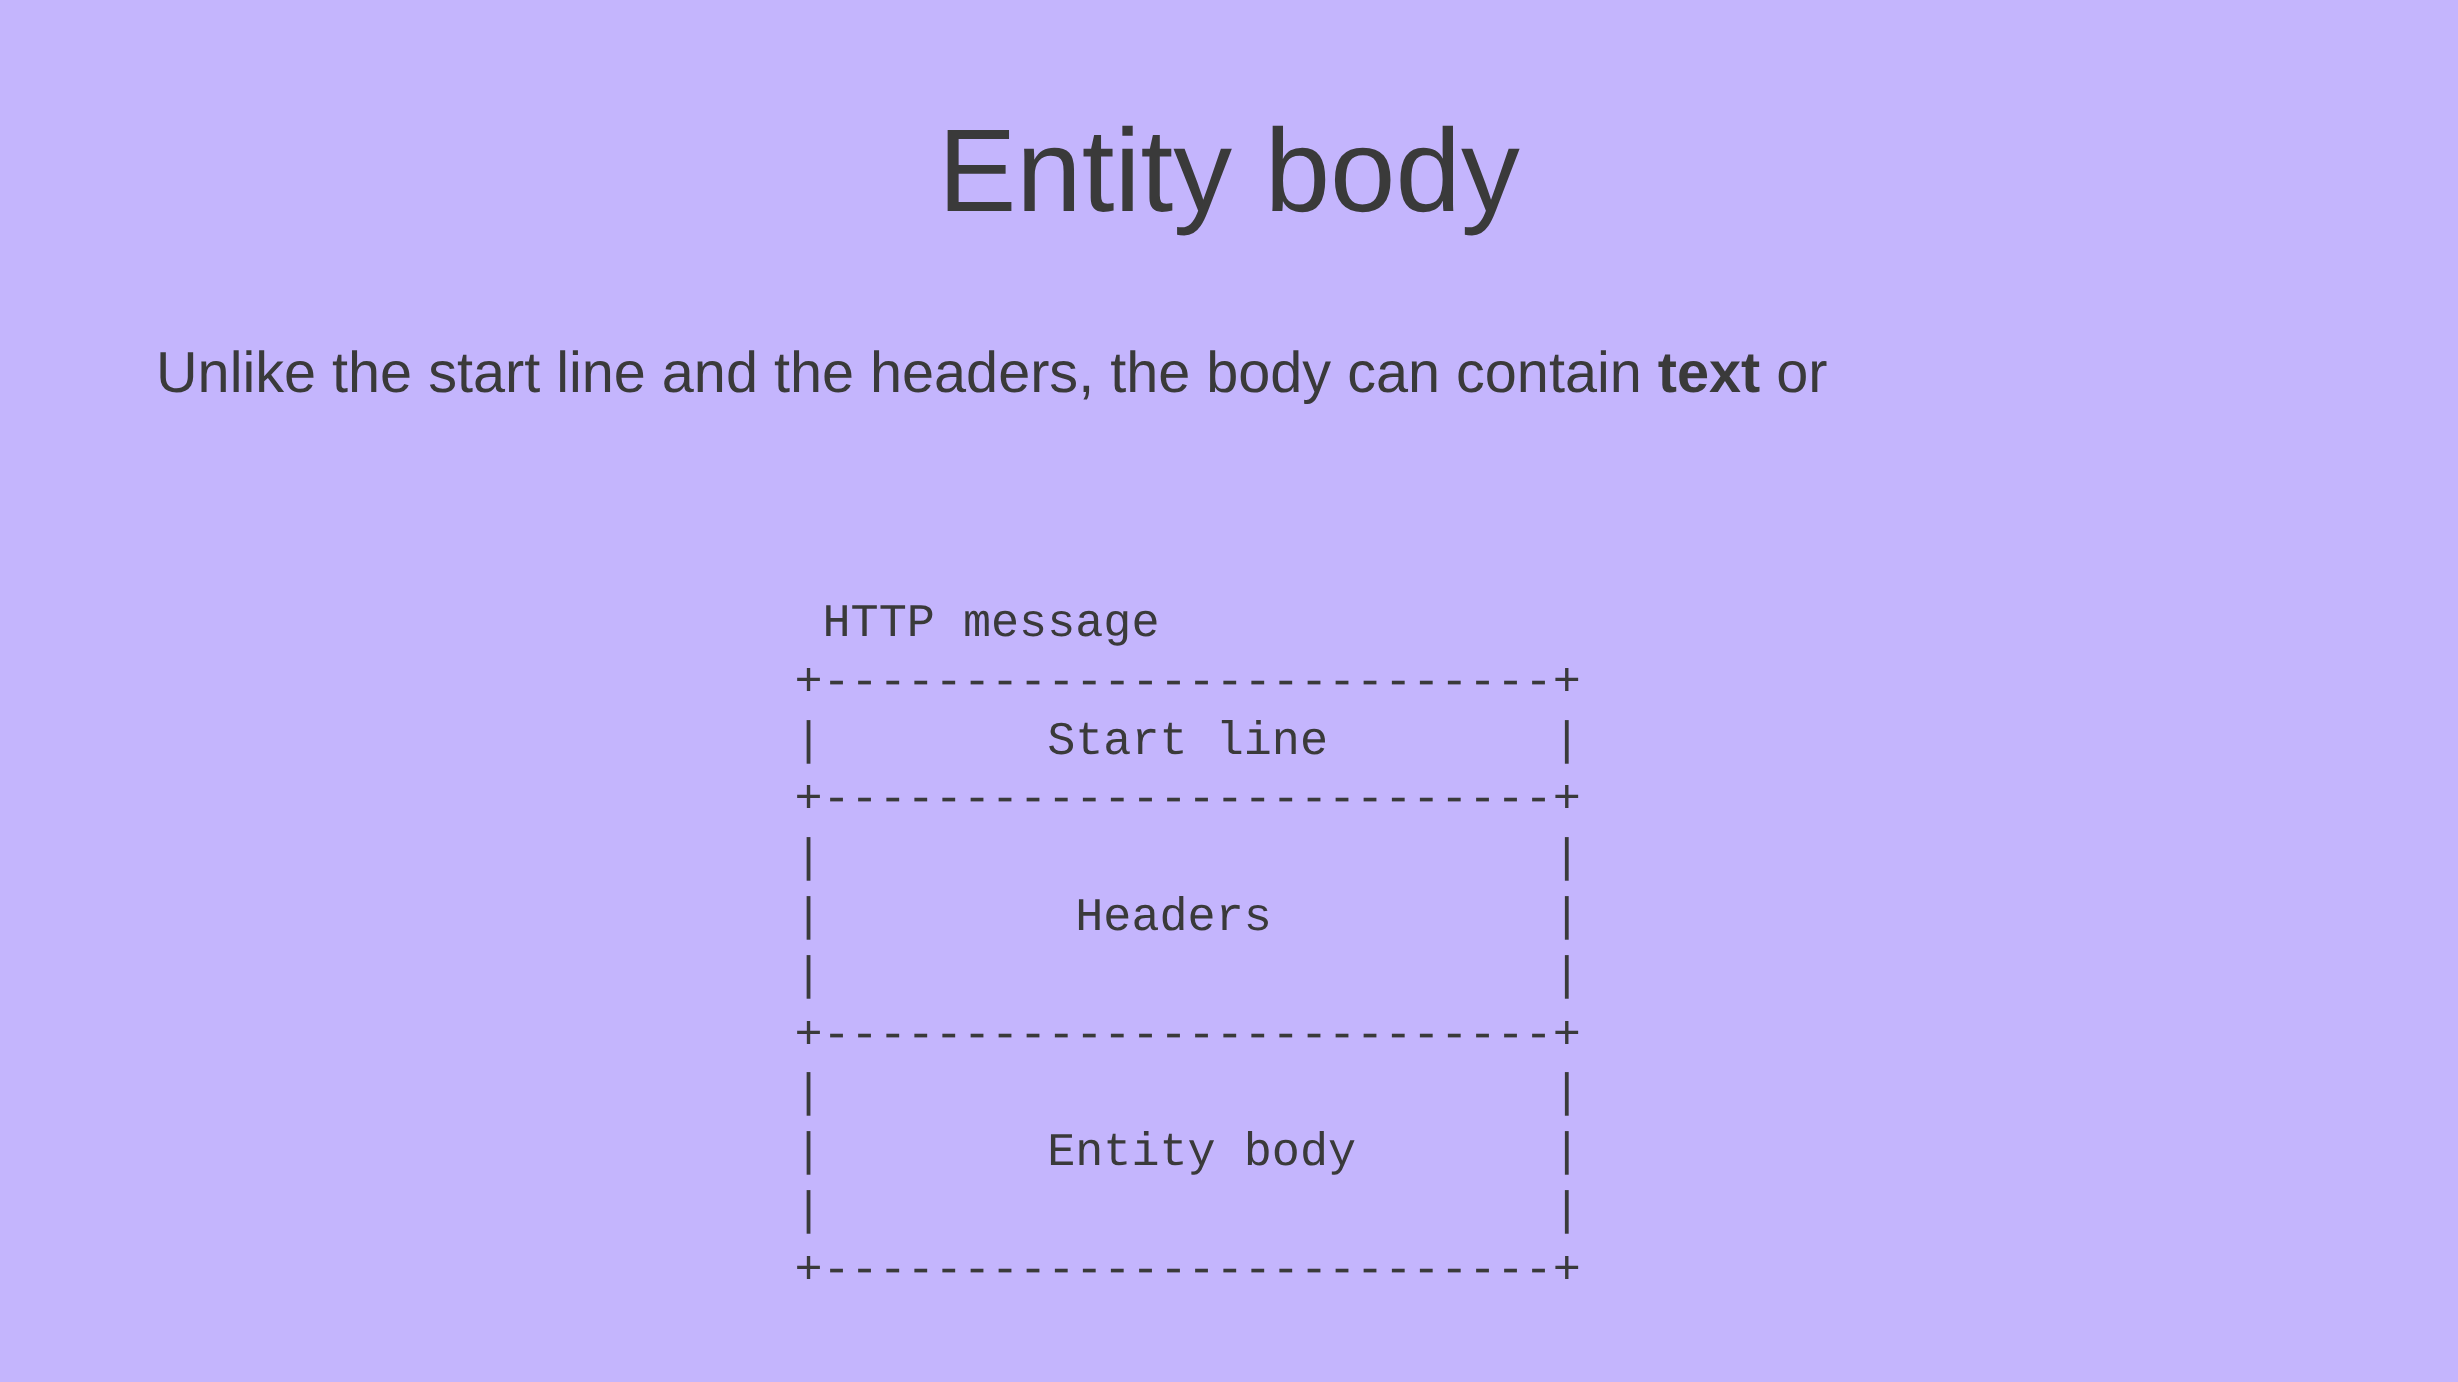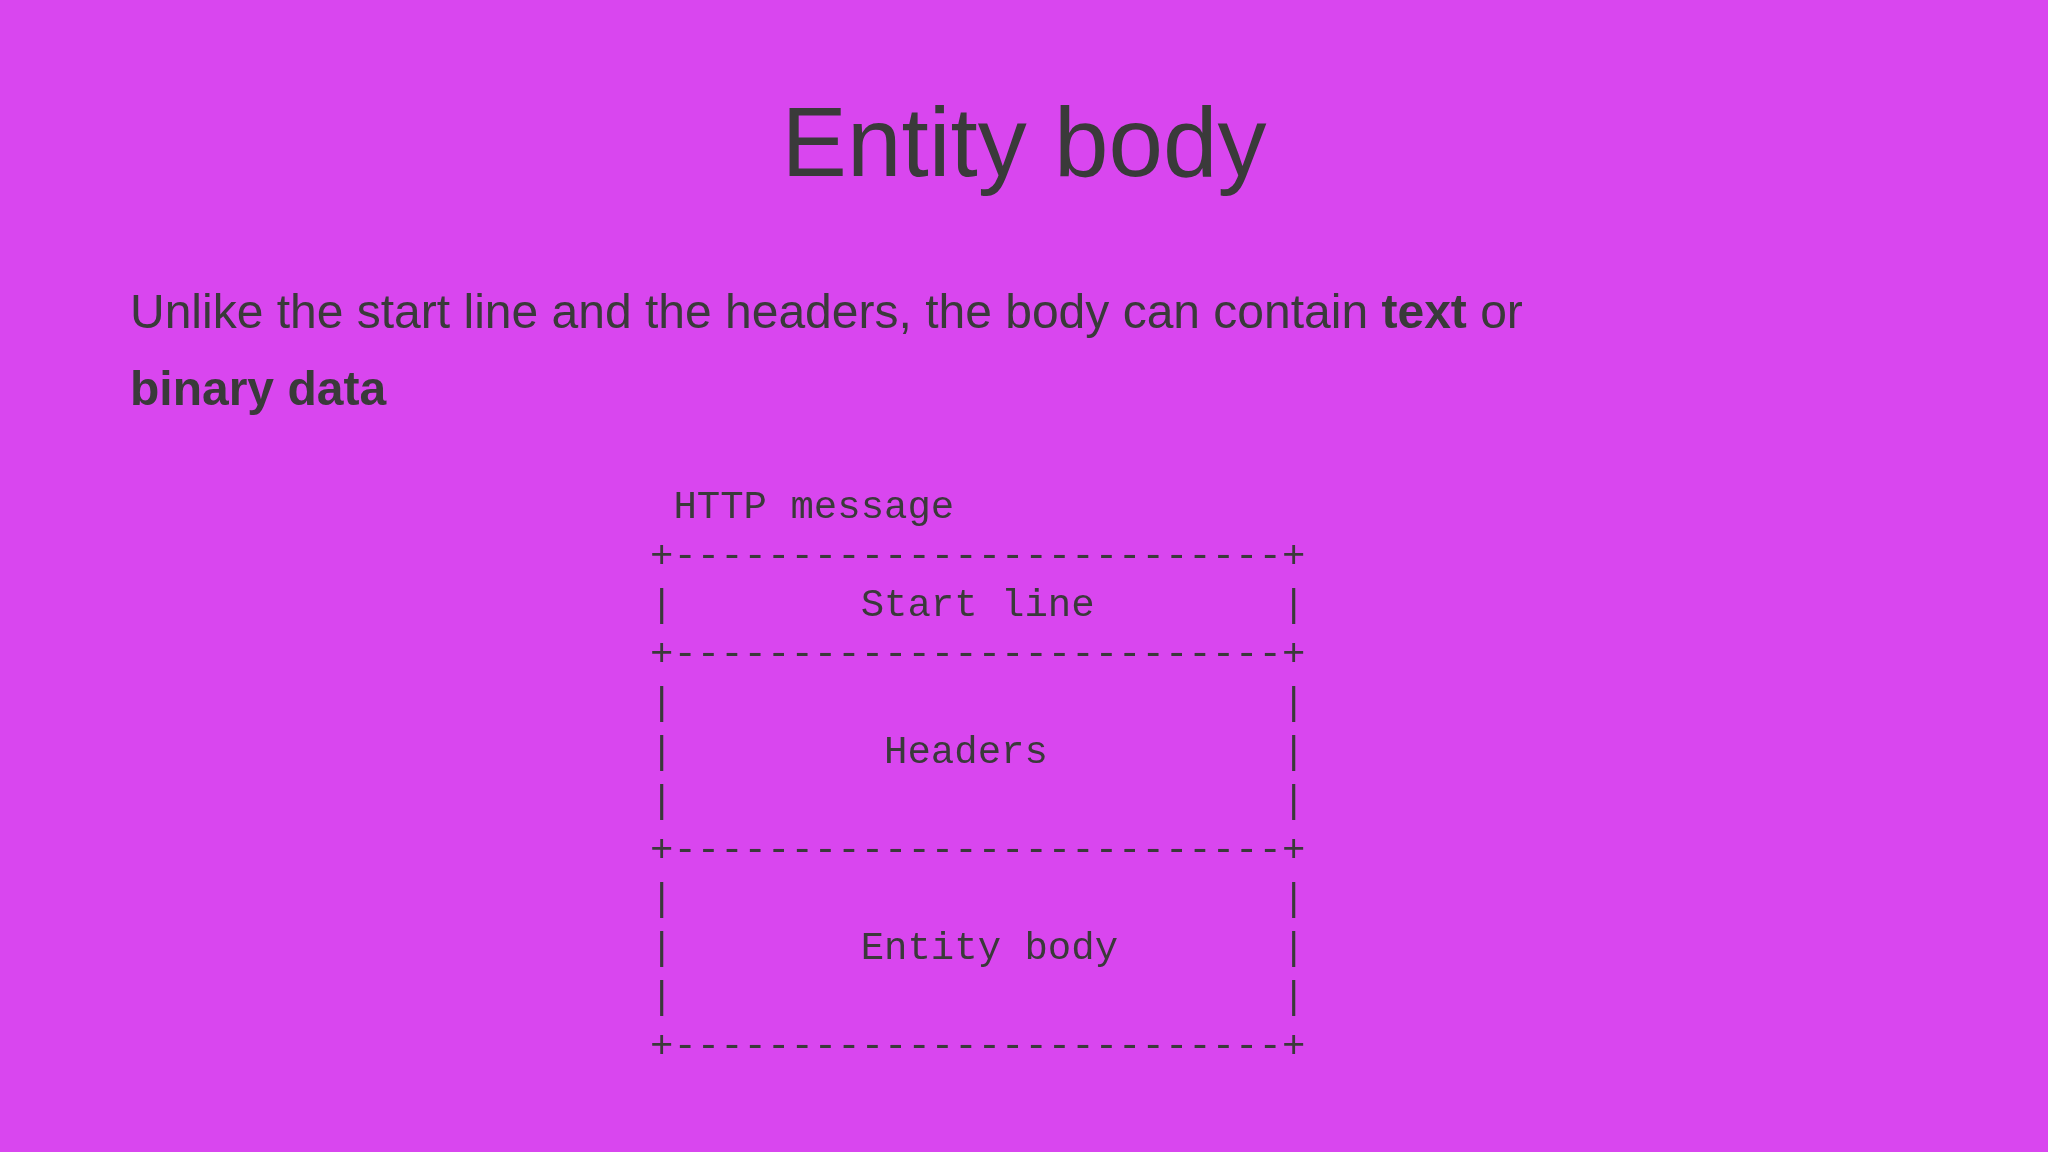--- a/index.html
+++ b/index.html
@@ -5,21 +5,21 @@
   html, body {
     margin: 0;
     padding: 0;
     background: #ffffff;
   }
   .slide {
     position: relative;
     width: 2048px;
     height: 1152px;
     overflow: hidden;
-    background: #d946ef;
+    background: #c4b5fd;
     font-family: "Liberation Sans", sans-serif;
     color: #3a3a3a;
   }
   .slide-title {
     position: absolute;
     top: 86px;
     left: 0;
     width: 2048px;
     margin: 0;
     text-align: center;
@@ -40,36 +40,36 @@
     line-height: 77px;
     color: #3a3a3a;
   }
   .slide-paragraph strong {
     font-weight: 700;
   }
   .ascii-diagram {
     position: absolute;
     top: 484px;
     left: 650px;
-    margin: 0;
+    margin: 12px;
     font-family: "Liberation Mono", monospace;
     font-size: 39px;
     line-height: 49px;
     color: #3a3a3a;
     white-space: pre;
   }
 </style>
 </head>
 <body>
 
 <div class="slide">
 
   <h1 class="slide-title">Entity body</h1>
 
-  <p class="slide-paragraph"><span>Unlike the start line and the headers, the body can contain </span><strong>text</strong><span> or</span><br><strong>binary data</strong></p>
+  <p class="slide-paragraph"><span>Unlike the start line and the headers, the body can contain </span><strong>text</strong><span> or</span><br></p>
 
   <pre class="ascii-diagram"> HTTP message
 +--------------------------+
 |        Start line        |
 +--------------------------+
 |                          |
 |         Headers          |
 |                          |
 +--------------------------+
 |                          |

